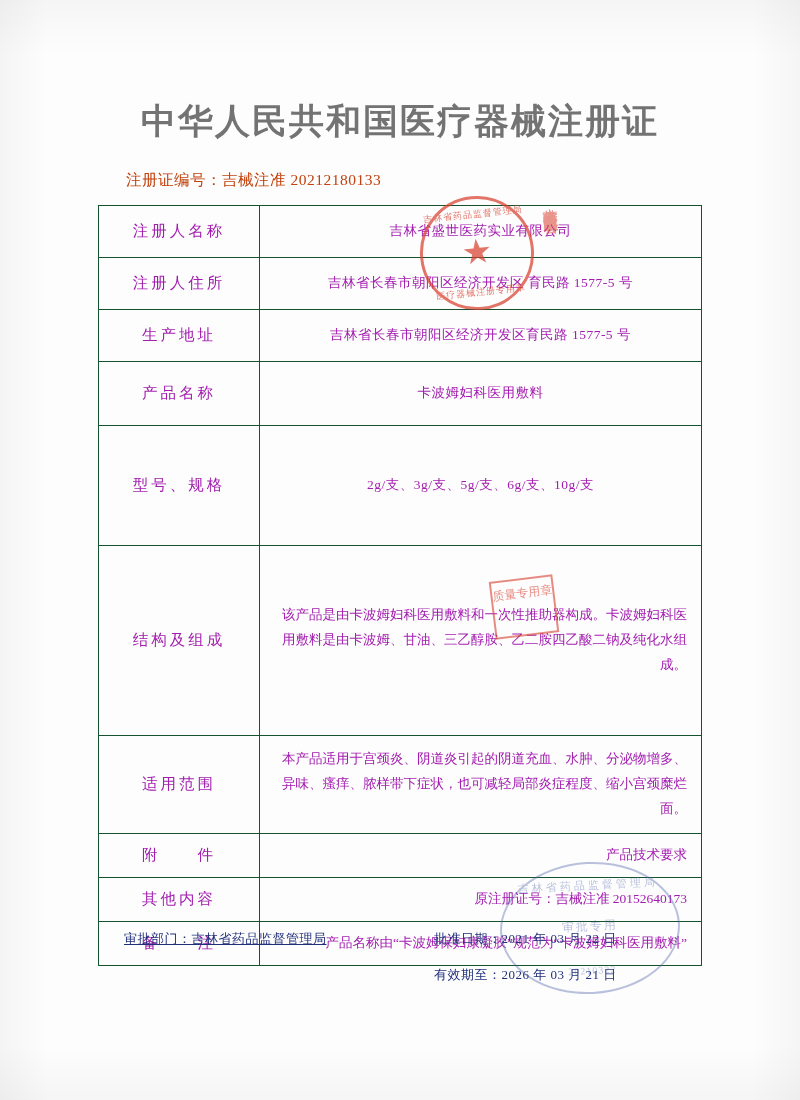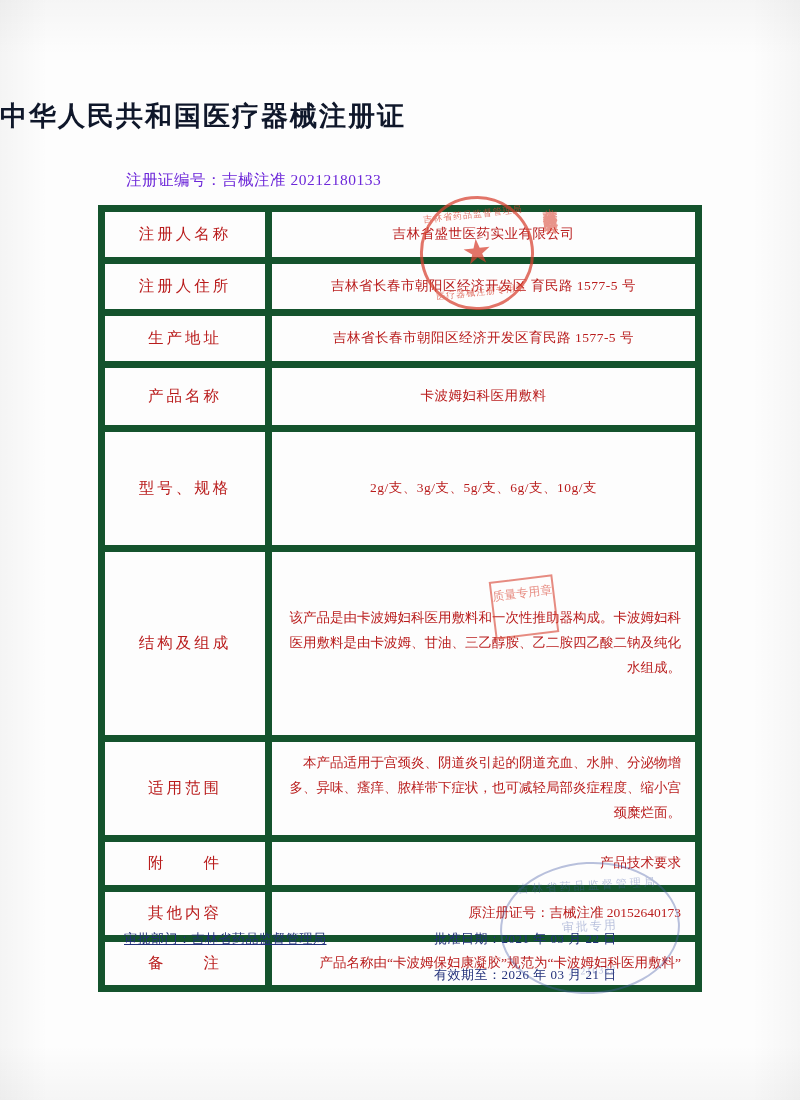--- a/index.html
+++ b/index.html
@@ -30,47 +30,47 @@
       linear-gradient(to right, rgba(0,0,0,0.035), rgba(0,0,0,0) 6%, rgba(0,0,0,0) 94%, rgba(0,0,0,0.03)),
       linear-gradient(to bottom, rgba(0,0,0,0.03), rgba(0,0,0,0) 5%, rgba(0,0,0,0) 95%, rgba(0,0,0,0.03));
     pointer-events: none;
   }
 
   .doc-title {
     position: absolute;
     top: 98px;
     left: 0;
     width: 800px;
-    text-align: left;
-    font-size: 27px;
+    text-align: center;
+    font-size: 35px;
     font-weight: bold;
     letter-spacing: 2px;
-    color: #0f172a;
+    color: #737373;
   }
 
   .reg-no {
     position: absolute;
     top: 170px;
     left: 126px;
     font-size: 15.5px;
-    color: #6d28d9;
+    color: #c2410c;
     letter-spacing: 0.5px;
   }
 
   table.cert {
     position: absolute;
     top: 205px;
     left: 98px;
     width: 604px;
     border-collapse: collapse;
     table-layout: fixed;
   }
   table.cert td {
-    border: 7px solid #14532d;
-    color: #b91c1c;
+    border: 1px solid #14532d;
+    color: #a21caf;
     vertical-align: middle;
   }
   td.label {
     width: 152px;
     text-align: center;
     font-size: 15.5px;
     letter-spacing: 3px;
     padding: 6px 4px;
   }
   td.value {

